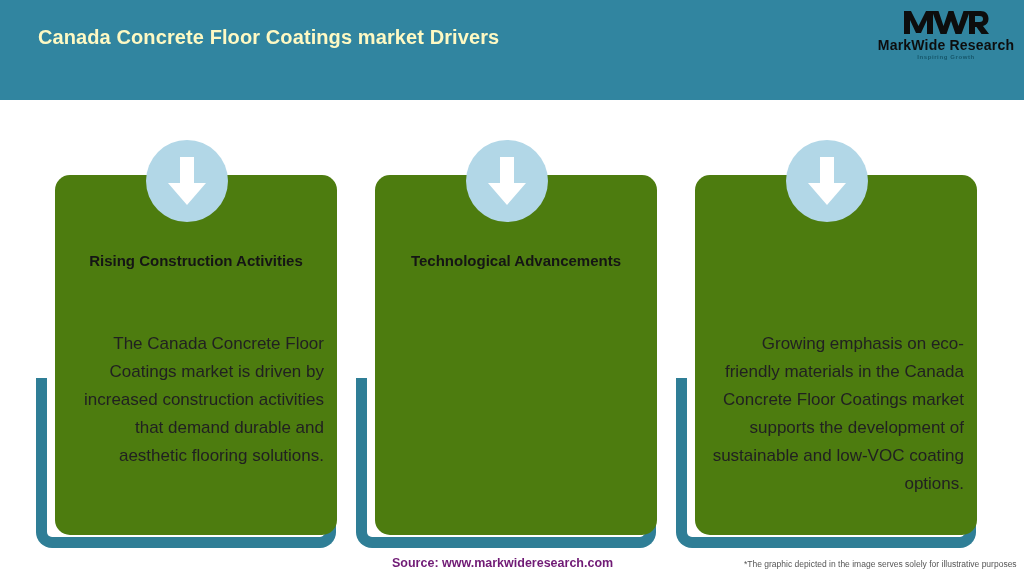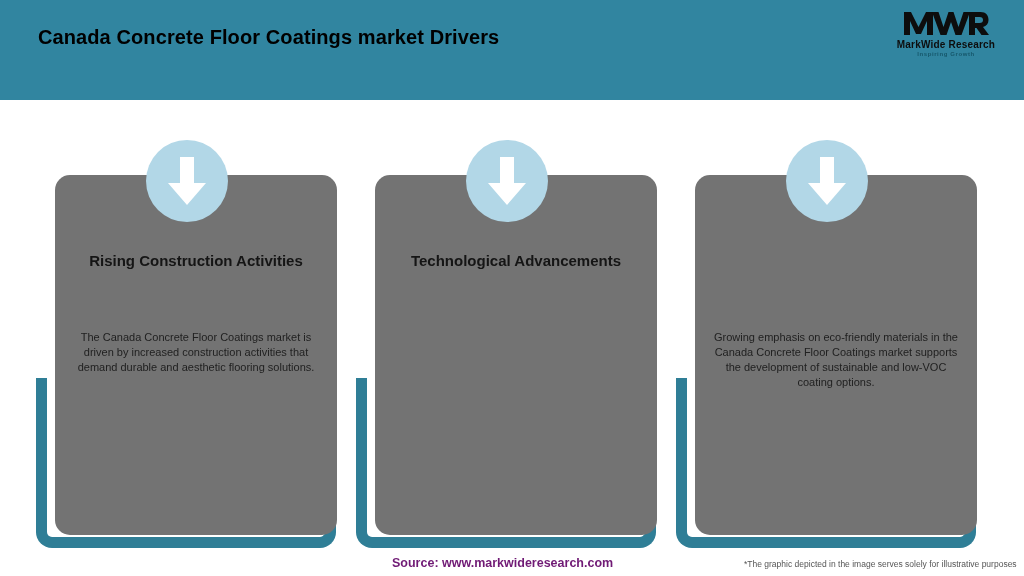--- a/index.html
+++ b/index.html
@@ -11,31 +11,31 @@
   }
   .page { position:relative; width:1024px; height:576px; background:#fff; }
 
   
   .header {
     position:absolute; left:0; top:0; width:1024px; height:100px;
     background:#3185a0;
   }
   .header-title {
     position:absolute; left:38px; top:26px;
-    font-size:20px; font-weight:bold; color:#000000;
+    font-size:20px; font-weight:bold; color:#fef9c3;
     letter-spacing:0.1px; white-space:nowrap;
   }
   .logo {
     position:absolute; right:26px; top:8px;
     width:104px; height:52px;
     display:flex; flex-direction:column; align-items:center; justify-content:flex-start;
   }
   .logo-mark { width:86px; height:30px; display:block; }
   .logo-name {
-    font-size:10px; font-weight:bold; color:#0d0d0d;
+    font-size:14px; font-weight:bold; color:#0d0d0d;
     letter-spacing:0.2px; margin-top:1px; white-space:nowrap;
   }
   .logo-tag {
     font-size:6px; font-weight:bold; color:#16576b;
     letter-spacing:0.6px; margin-top:1px; white-space:nowrap;
   }
 
   
   .cards { position:absolute; left:0; top:100px; width:1024px; height:440px; }
 
@@ -49,33 +49,33 @@
     position:absolute; left:0; top:278px; width:300px; height:170px;
     border-left:11px solid #2f7e96;
     border-right:11px solid #2f7e96;
     border-bottom:11px solid #2f7e96;
     border-bottom-left-radius:16px;
     border-bottom-right-radius:16px;
   }
 
   .card {
     position:absolute; left:19px; top:75px; width:282px; height:360px;
-    background:#737373;
+    background:#4d7c0f;
     border-radius:15px;
   }
   .card-title {
     position:absolute; left:12px; top:77px; width:258px;
     text-align:center;
     font-size:15px; font-weight:bold; color:#151515;
     line-height:18px;
   }
   .card-body {
     position:absolute; left:13px; top:155px; width:256px;
-    font-size:11px; color:#212121; line-height:15px;
-    text-align:center;
+    font-size:17px; color:#212121; line-height:28px;
+    text-align:right;
   }
 
   .badge {
     position:absolute; top:40px; left:110px;
     width:82px; height:82px; border-radius:50%;
     background:#b2d7e7;
     display:flex; align-items:center; justify-content:center;
   }
   .badge svg { display:block; }
 

